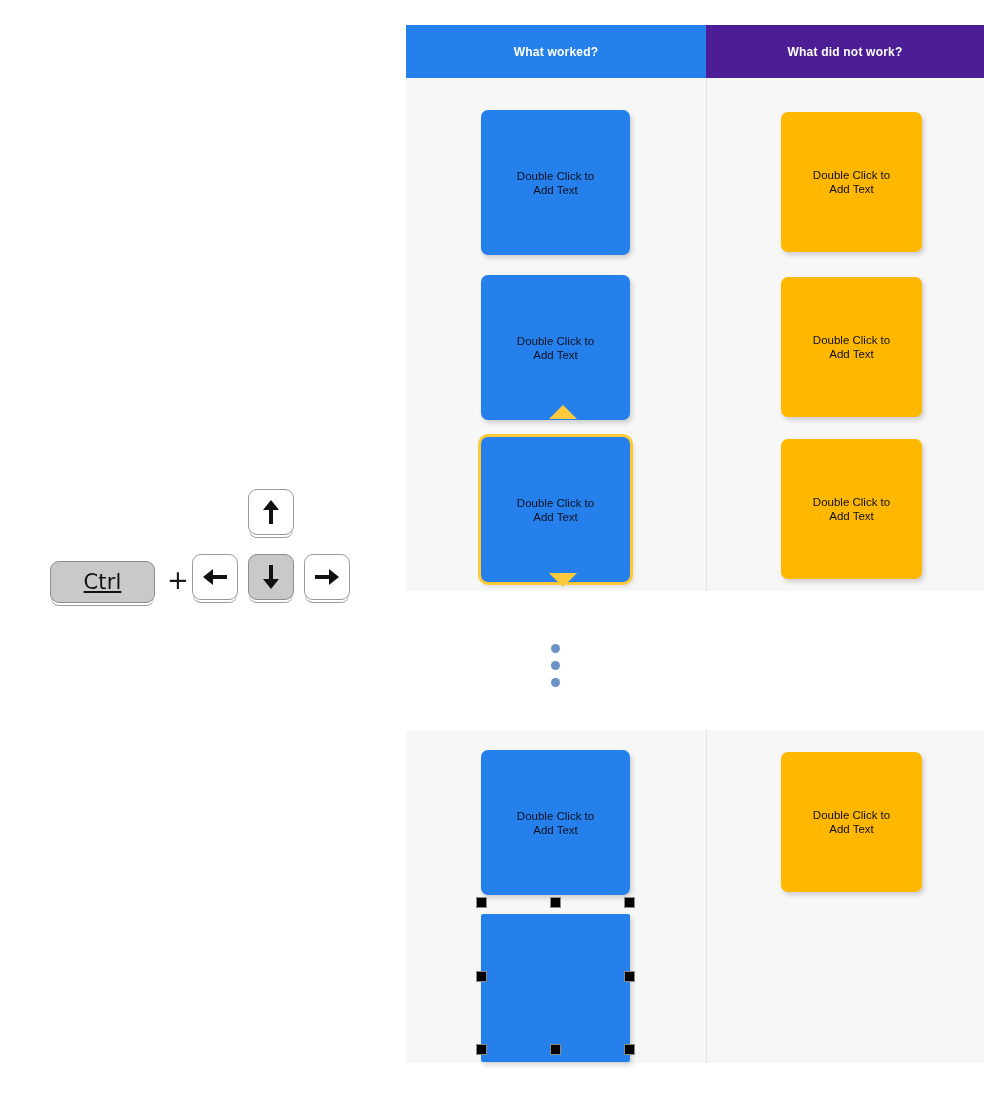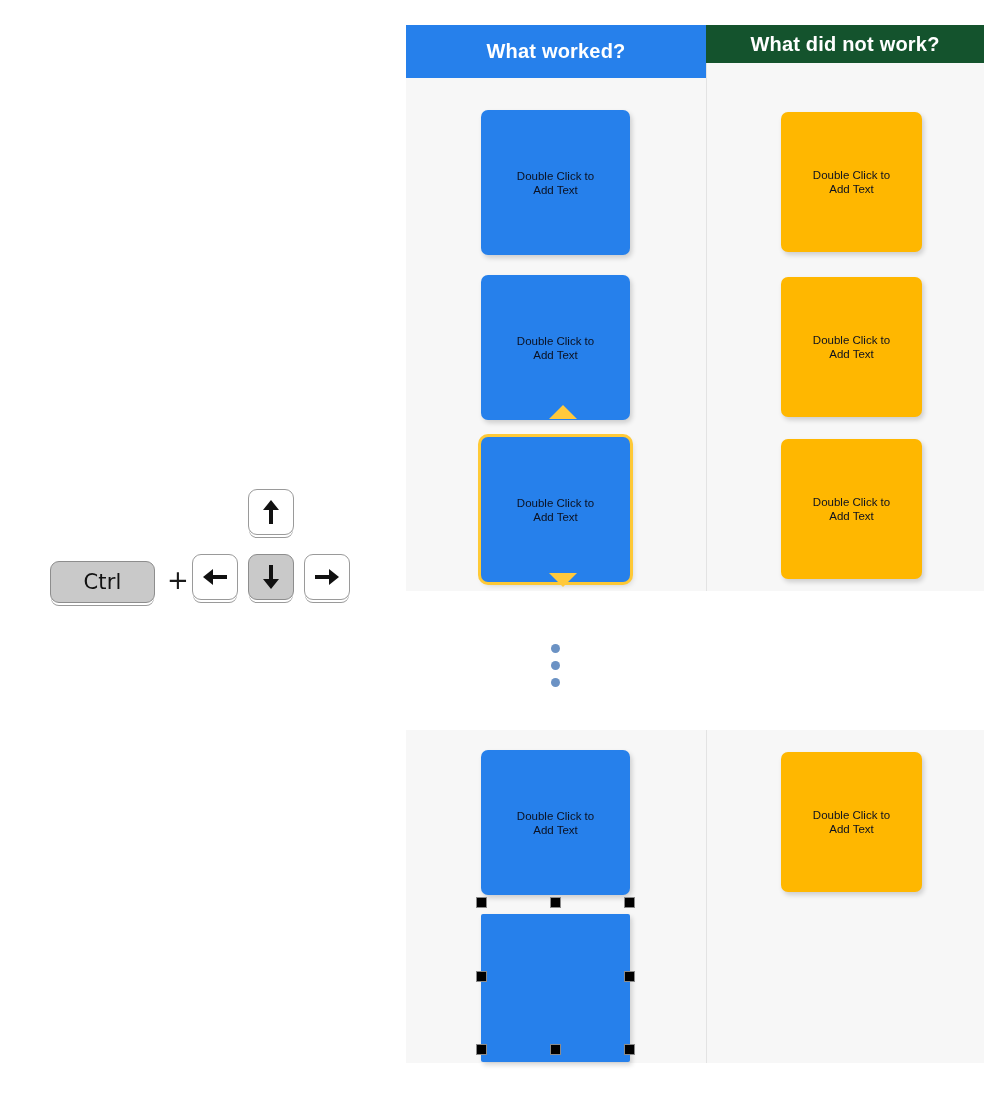--- a/index.html
+++ b/index.html
@@ -21,21 +21,21 @@
     border:1.6px solid #9a9a9a;
     border-radius:9px;
     box-sizing:border-box;
     display:flex;align-items:center;justify-content:center;
     box-shadow:0 3px 0 -1px #ffffff, 0 4px 0 -1px #9a9a9a;
   }
   .key.highlight{ background:#c9c9c9; border-color:#8d8d8d; }
   .key-label{
     font-size:21px;color:#121212;
     font-family:"DejaVu Sans", sans-serif;
-    letter-spacing:.1px;line-height:1;
+    letter-spacing:.1px;line-height:1;text-decoration:underline;
   }
   .key svg{display:block;}
   .plus{
     position:absolute;
     font-size:26px;line-height:1;color:#1a1a1a;
     font-family:"DejaVu Sans", sans-serif;
     font-weight:400;
   }
 
   
@@ -44,21 +44,21 @@
     background:#f7f7f7;
     box-sizing:border-box;
   }
   .panel-col-divider{
     position:absolute;top:0;bottom:0;width:1px;background:#e3e3e3;
   }
   .col-header{
     position:absolute;
     display:flex;align-items:center;justify-content:center;
     color:#ffffff;
-    font-size:20px;font-weight:bold;
+    font-size:12px;font-weight:bold;
     letter-spacing:.2px;
     box-sizing:border-box;
   }
 
   
   .note{
     position:absolute;
     border-radius:7px;
     box-sizing:border-box;
     display:flex;align-items:center;justify-content:center;
@@ -152,21 +152,21 @@
     </div>
   </div>
 
   <div class="panel" style="left:406px;top:25px;width:578px;height:566px;">
 
     <div class="panel-col-divider" style="left:300px;"></div>
 
     <div class="col-header" style="left:0;top:0;width:300px;height:53px;background:#2680EB;">
       <span>What worked?</span>
     </div>
-    <div class="col-header" style="left:300px;top:0;width:278px;height:38px;background:#14532d;">
+    <div class="col-header" style="left:300px;top:0;width:278px;height:53px;background:#4c1d95;">
       <span>What did not work?</span>
     </div>
 
     <div class="note blue" style="left:75px;top:73px;width:149px;height:145px;">
       <span class="note-text">Double Click to
 Add Text</span>
     </div>
 
     <div class="note blue" style="left:75px;top:238px;width:149px;height:145px;">
       <span class="note-text">Double Click to

